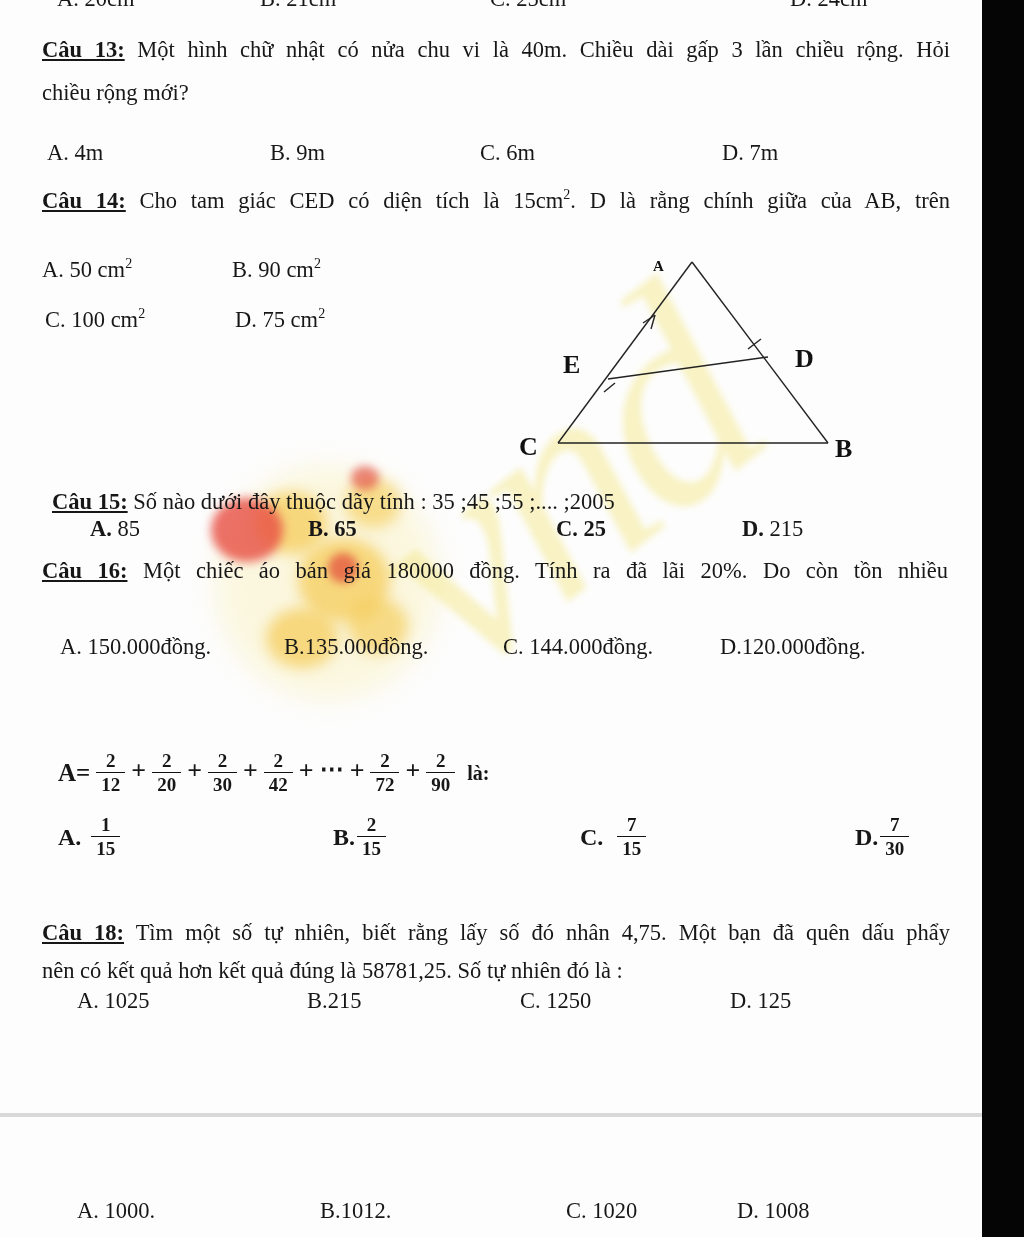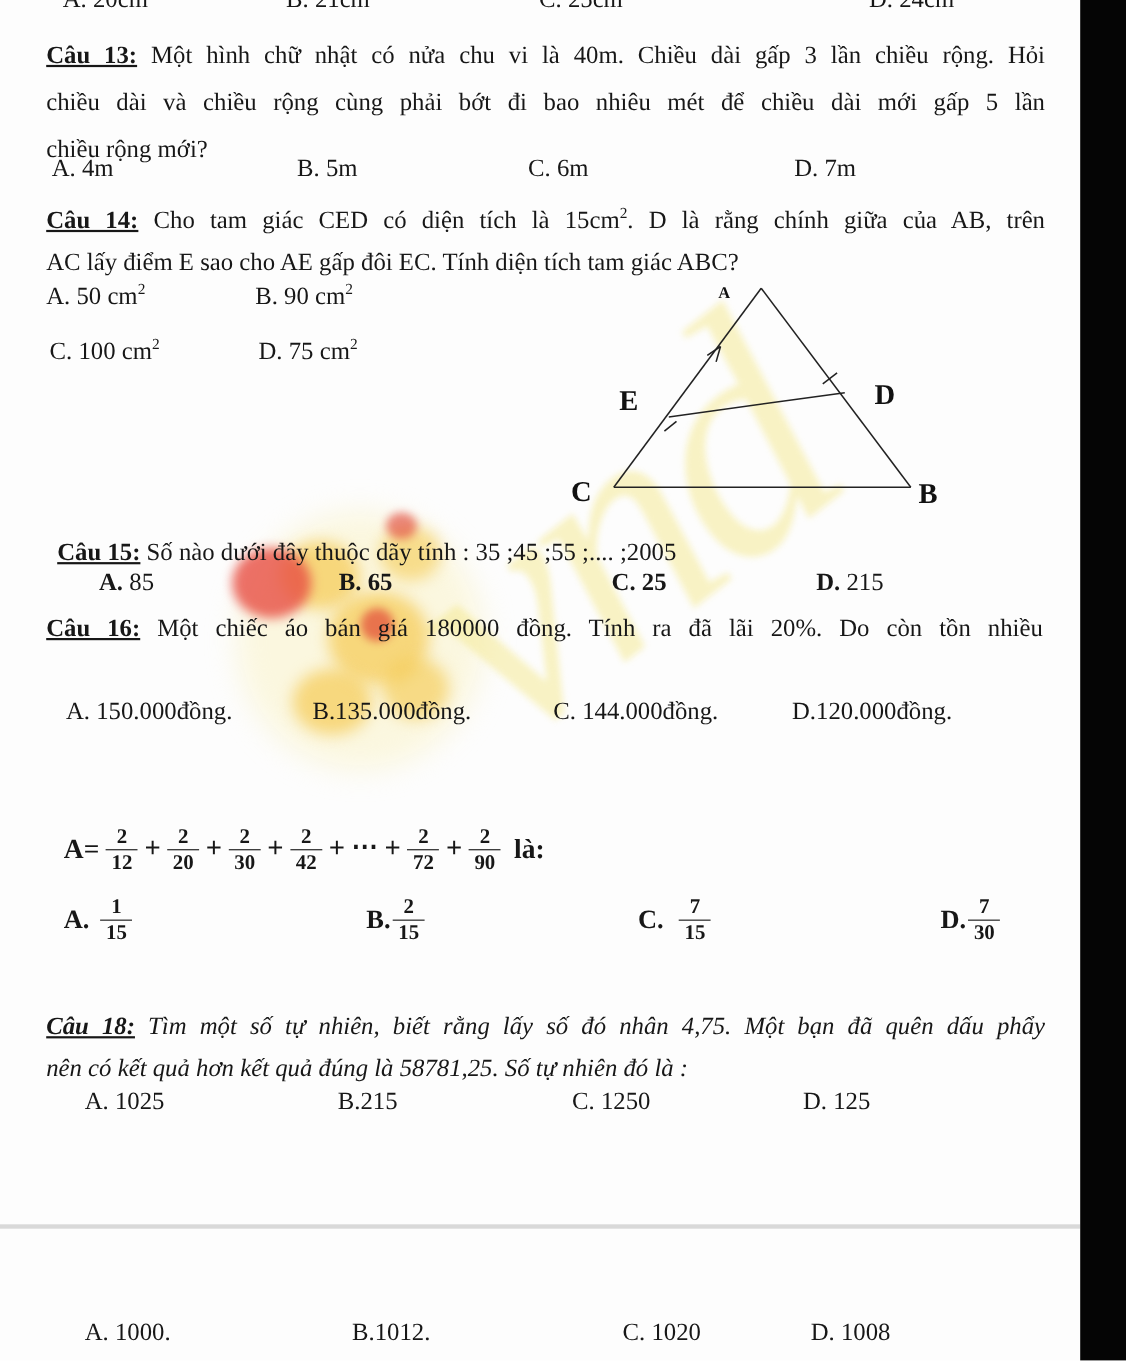--- a/index.html
+++ b/index.html
@@ -34,21 +34,21 @@
   .sup    { font-size:14px; vertical-align:9px; }
 
   
   .formula { position:absolute; display:flex; align-items:center; font-weight:600; }
   .frac { display:inline-flex; flex-direction:column; align-items:center; }
   .fn { font-size:19px; line-height:22px; padding:0 5px; }
   .fd { font-size:19px; line-height:23px; padding:0 5px; border-top:1.8px solid #111; }
   .f-lhs { font-size:25px; margin-right:6px; }
   .f-plus { font-size:26px; margin:0 6px; position:relative; top:-2px; }
   .f-dots { font-size:24px; position:relative; top:-4px; }
-  .f-suffix { font-size:25px; margin-left:12px; }
+  .f-suffix { font-size:20px; margin-left:12px; }
   .fopt { position:absolute; display:flex; align-items:center; font-weight:600; }
   .fkey { font-size:24px; }
 
   
   .figure { position:absolute; left:505px; top:245px; width:380px; height:220px; }
 
   
   .divider { position:absolute; left:0; top:1113px; width:982px; height:4px; background:#d9d9d9; }
   .sidebar { position:absolute; left:982px; top:0; width:42px; height:1237px; background:#050505; }
 </style>
@@ -77,36 +77,34 @@
       <span class="opt" style="left:260px">B. 21cm</span>
       <span class="opt" style="left:490px">C. 25cm</span>
       <span class="opt" style="left:790px">D. 24cm</span>
     </div>
 
     <div class="qblock" style="left:42px;top:28px;width:908px;">
       <div class="jline">
         <span class="qlabel">Câu 13:</span>
         <span>Một hình chữ nhật có nửa chu vi là 40m. Chiều dài gấp 3 lần chiều rộng. Hỏi</span>
       </div>
-      <div class="jline">chiều dài và chiều rộng cùng phải bớt đi bao nhiêu mét để chiều dài mới gấp 5 lần</div>
       <div>chiều rộng mới?</div>
     </div>
     <div class="optrow" style="top:140px;">
       <span class="opt" style="left:47px">A. 4m</span>
-      <span class="opt" style="left:270px">B. 5m</span>
+      <span class="opt" style="left:270px">B. 9m</span>
       <span class="opt" style="left:480px">C. 6m</span>
       <span class="opt" style="left:722px">D. 7m</span>
     </div>
 
     <div class="qblock" style="left:42px;top:176px;width:908px;line-height:38px;">
       <div class="jline">
         <span class="qlabel">Câu 14:</span>
         <span>Cho tam giác CED có diện tích là 15cm</span><span class="sup">2</span><span>. D là rằng chính giữa của AB, trên</span>
       </div>
-      <div>AC lấy điểm E sao cho AE gấp đôi EC. Tính diện tích tam giác ABC?</div>
     </div>
     <div class="optrow" style="top:256px;">
       <span class="opt" style="left:42px"><span>A. 50 cm</span><span class="sup">2</span></span>
       <span class="opt" style="left:232px"><span>B. 90 cm</span><span class="sup">2</span></span>
     </div>
     <div class="optrow" style="top:306px;">
       <span class="opt" style="left:45px"><span>C. 100 cm</span><span class="sup">2</span></span>
       <span class="opt" style="left:235px"><span>D. 75 cm</span><span class="sup">2</span></span>
     </div>
 
@@ -217,21 +215,21 @@
         </span>
     </div>
     <div class="fopt" style="left:855px;top:814px;gap:2px;">
       <span class="fkey">D.</span>
       <span class="frac">
           <span class="fn">7</span>
           <span class="fd">30</span>
         </span>
     </div>
 
-    <div class="qblock" style="left:42px;top:914px;width:908px;line-height:38px;font-style:italic;">
+    <div class="qblock" style="left:42px;top:914px;width:908px;line-height:38px;">
       <div class="jline">
         <span class="qlabel">Câu 18:</span>
         <span>Tìm một số tự nhiên, biết rằng lấy số đó nhân 4,75. Một bạn đã quên dấu phẩy</span>
       </div>
       <div>nên có kết quả hơn  kết quả đúng là 58781,25. Số tự nhiên đó là :</div>
     </div>
     <div class="optrow" style="top:988px;">
       <span class="opt" style="left:77px">A. 1025</span>
       <span class="opt" style="left:307px">B.215</span>
       <span class="opt" style="left:520px">C. 1250</span>

